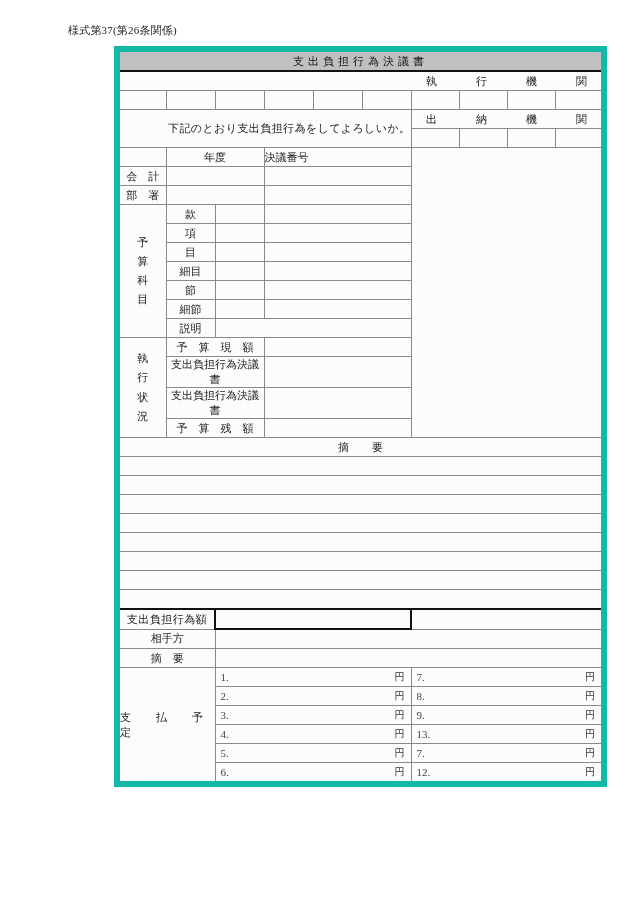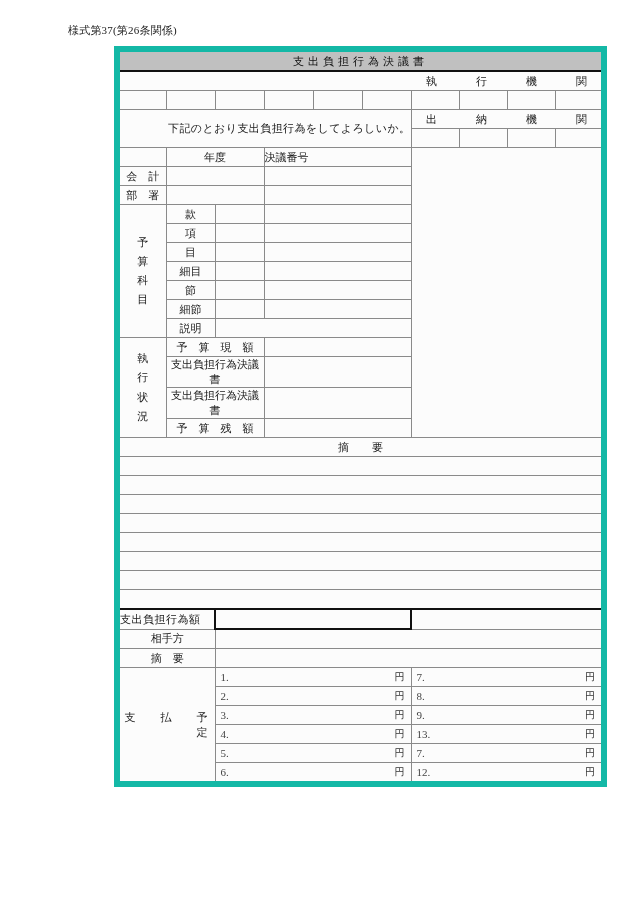--- a/index.html
+++ b/index.html
@@ -89,30 +89,31 @@
   .row-h21 { height: 21px; }
   .row-h22 { height: 22px; }
   .tekiyo-head {
     text-align: center;
     font-size: 11px;
     height: 20px;
   }
   .tekiyo-head .sp { letter-spacing: 6px; padding-left: 6px; }
   .tekiyo-line { height: 21px; }
   .amount-label {
+    text-align: center;
     font-size: 12px;
     height: 24px;
     letter-spacing: 0.5px;
   }
   .amount-box {
     border: 2px solid #111 !important;
     height: 24px;
   }
   .pay-label {
-    text-align: right;
+    text-align: left;
     font-size: 12px;
     letter-spacing: 7px;
     padding-left: 7px;
   }
   .pay-cell {
     height: 20px;
     position: relative;
     font-size: 9px;
   }
   .pay-cell .num {

